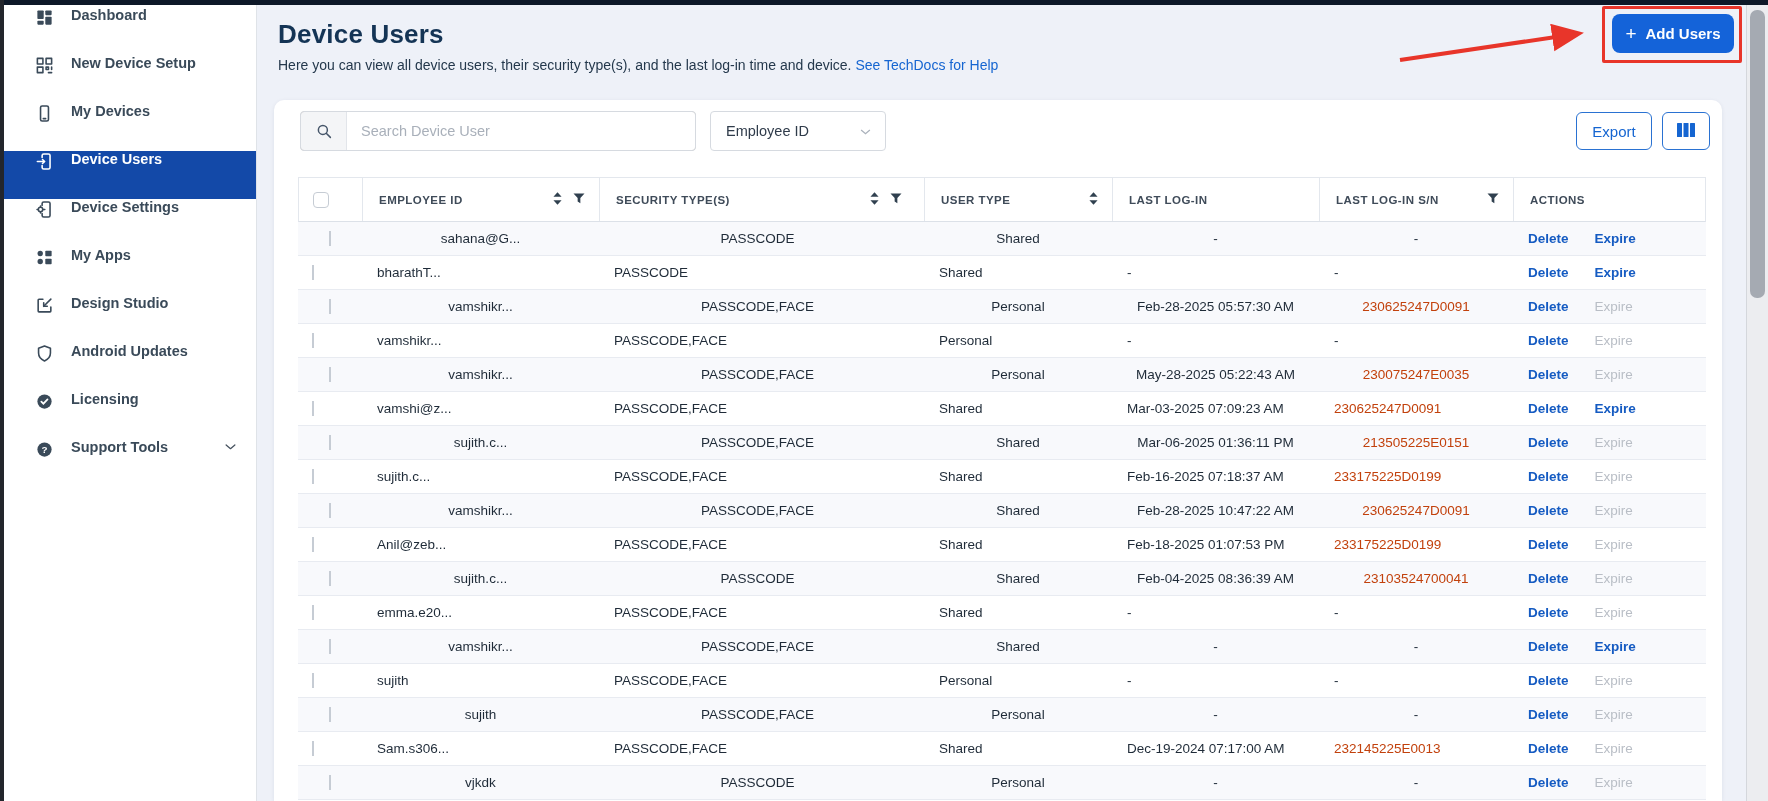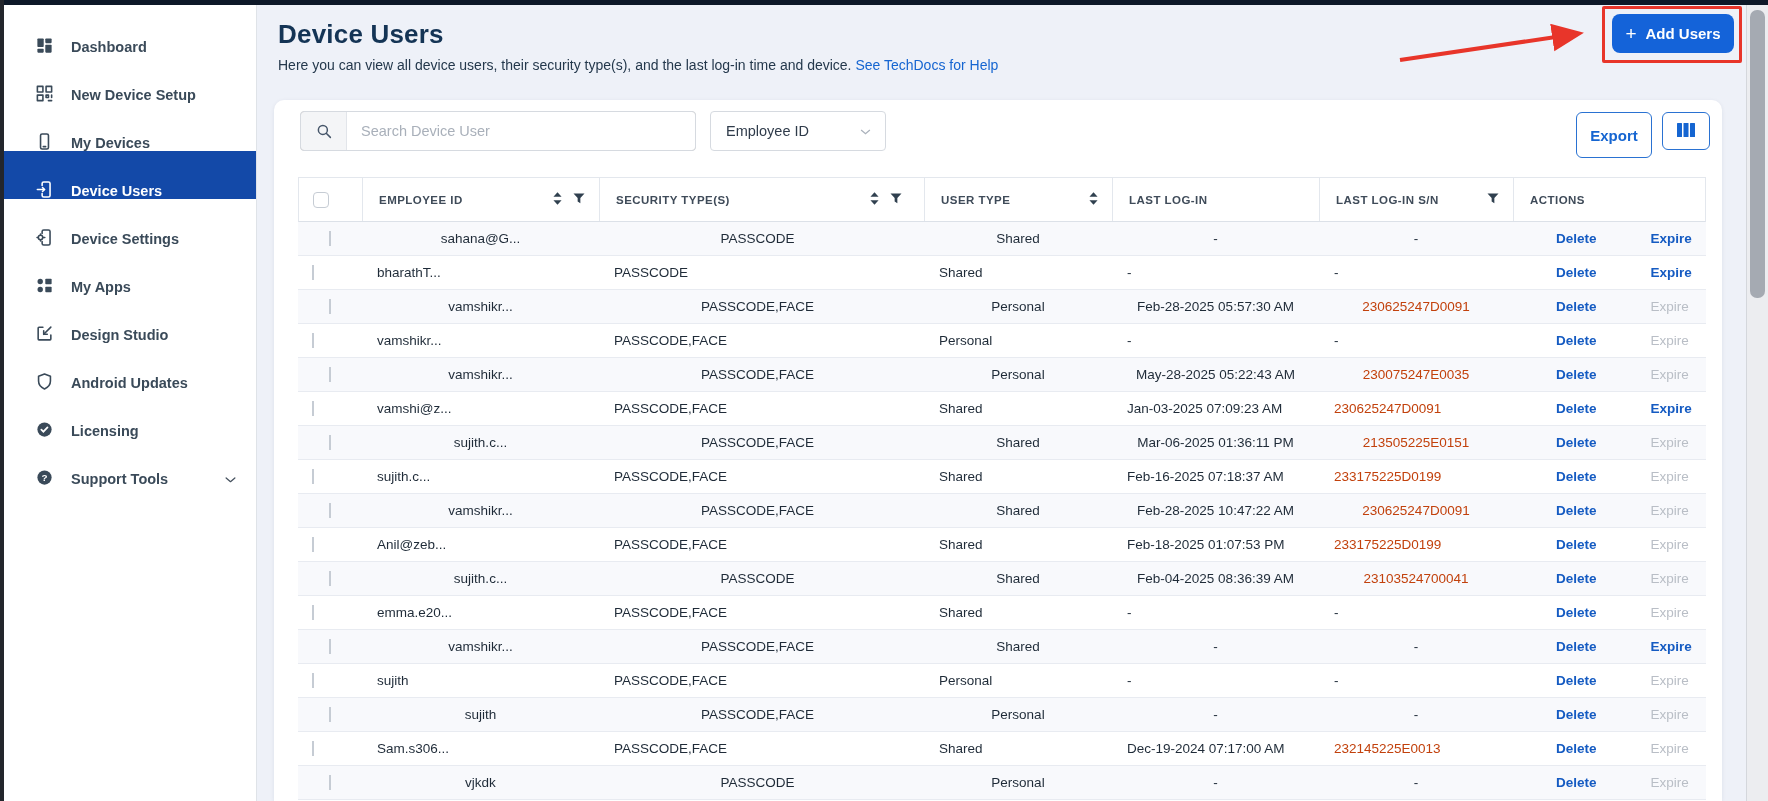--- a/index.html
+++ b/index.html
@@ -14,21 +14,21 @@
     -webkit-font-smoothing:antialiased;
   }
   
   .topbar{position:absolute; left:0; top:0; width:100%; height:5px; background:#0d1828; z-index:40;}
   .leftstrip{position:absolute; left:0; top:0; width:4px; height:100%; background:#23262c; z-index:41;}
   .vscroll{position:absolute; right:0; top:5px; bottom:0; width:22px; background:#ecedf0; border-left:1px solid #d4d7dc; z-index:39;}
   .vscroll .thumb{position:absolute; left:3px; top:5px; width:15px; height:288px; background:#a5aab2; border-radius:7px;}
 
   
   .sidebar{position:absolute; left:4px; top:5px; width:253px; bottom:0; background:#fff; border-right:1px solid #dfe3e8; z-index:2; padding-top:2px;}
-  .side-item{height:48px; display:flex; align-items:flex-end; gap:17px; padding:0 18px 0 30px; color:#3a4a59; font-size:14.5px; font-weight:700; cursor:pointer; white-space:nowrap;}
+  .side-item{height:48px; display:flex; align-items:flex-start; gap:17px; padding:0 18px 0 30px; color:#3a4a59; font-size:14.5px; font-weight:700; cursor:pointer; white-space:nowrap;}
   .side-item .ic{display:flex; align-items:center; justify-content:center; width:20px; height:20px; flex:0 0 20px;}
   .side-item.active{background:var(--side-active); color:#fff;}
   .side-item .chev{margin-left:auto; color:#45515e; display:flex;}
 
   
   .main{position:absolute; left:258px; top:5px; right:0; bottom:0;}
   .page-title{position:absolute; left:20px; top:14px; font-size:26px; font-weight:700; color:#143455; letter-spacing:.2px;}
   .page-subtitle{position:absolute; left:20px; top:52px; font-size:14px; color:#24384c;}
   .page-subtitle .help{color:var(--link); cursor:pointer;}
 
@@ -41,21 +41,21 @@
   
   .card{position:absolute; left:16px; top:95px; width:1448px; bottom:0; background:#fff; border-radius:10px 10px 0 0; box-shadow:0 1px 4px rgba(18,38,63,.08);}
 
   .search-group{position:absolute; left:26px; top:11px; width:396px; height:40px; border:1px solid #d6dae0; border-radius:4px; display:flex; background:#a3a3a3; overflow:hidden;}
   .search-seg{width:46px; background:#f4f5f7; border-right:1px solid #e2e5ea; display:flex; align-items:center; justify-content:center; color:#46566a;}
   .search-group input{flex:1; border:none; outline:none; padding:0 14px; font-size:14.5px; color:#2c3947; font-family:inherit; background:#fff;}
   .search-group input::placeholder{color:#a9b0ba;}
   .type-select{position:absolute; left:436px; top:11px; width:176px; height:40px; border:1px solid #d6dae0; border-radius:4px; background:#fff; display:flex; align-items:center; padding:0 12px 0 15px; font-size:14.5px; color:#2f3b4a; cursor:pointer;}
   .type-select .chev{margin-left:auto; color:#aab1bb; display:flex;}
 
-  .btn-export{position:absolute; left:1302px; top:12px; width:76px; height:46px; background:#fff; border:1.5px solid #2a72d2; border-radius:6px; color:var(--link); font-size:15px; font-weight:700; cursor:pointer; font-family:inherit;}
+  .btn-export{position:absolute; left:1302px; top:12px; width:76px; height:38px; background:#fff; border:1.5px solid #2a72d2; border-radius:6px; color:var(--link); font-size:15px; font-weight:400; cursor:pointer; font-family:inherit;}
   .btn-cols{position:absolute; left:1388px; top:12px; width:48px; height:38px; background:#fff; border:1.5px solid #2a72d2; border-radius:6px; color:var(--link); display:flex; align-items:center; justify-content:center; cursor:pointer;}
 
   
   .table{position:absolute; left:24px; top:77px; width:1408px;}
   .thead{display:flex; height:45px; align-items:center; border:1px solid #e3e7ed; border-bottom:1px solid #dce1e8; color:#3f4b59;}
   .th{display:flex; align-items:center; height:100%; padding:0 14px 0 16px; font-size:11.5px; font-weight:700; letter-spacing:.04em;}
   .th + .th{border-left:1px solid #e3e7ed;}
   .th .hicons{margin-left:auto; display:flex; align-items:center; gap:11px; color:#30404f;}
   .tr{display:flex; height:34px; align-items:center; border-bottom:1px solid #e8ebf1; background:#fff;}
   .tr.odd{background:#f8f9fc;text-align:center;}
@@ -63,21 +63,21 @@
   .c0{width:63px; flex:0 0 63px;}
   .c1{width:237px; flex:0 0 237px;}
   .c2{width:317px; flex:0 0 317px;}
   .c3{width:188px; flex:0 0 188px;margin-left:8px;}
   .c4{width:207px; flex:0 0 207px;}
   .c5{width:194px; flex:0 0 194px;}
   .c6{width:202px; flex:0 0 202px;}
   .cbx{width:16px; height:16px; border:1.5px solid #c6ccd4; border-radius:4px; background:#fff; cursor:pointer; margin-left:-2px;}
   .sn-link{color:#c2410c; font-weight:400; cursor:pointer;}
   .act{display:flex; gap:26px;}
-  .lnk{color:#155bc2; font-weight:700; cursor:pointer;margin-left:28px;}
+  .lnk{color:#155bc2; font-weight:700; cursor:pointer;}
   .lnk.off{color:var(--disabled); font-weight:400; cursor:default;}
 </style>
 </head>
 <body>
 
 <div class="topbar"></div>
 <div class="leftstrip"></div>
 
 <nav class="sidebar">
   <div id="sidebar-nav">
@@ -338,21 +338,21 @@
             <div class="td c6 act">
               <span class="lnk">Delete</span>
               <span class="lnk off">Expire</span>
             </div>
           </div>
           <div class="tr">
             <div class="td c0"><span class="cbx"></span></div>
             <div class="td c1">vamshi@z...</div>
             <div class="td c2">PASSCODE,FACE</div>
             <div class="td c3">Shared</div>
-            <div class="td c4">Jan-03-2025 07:09:23 AM</div>
+            <div class="td c4">Mar-03-2025 07:09:23 AM</div>
             <div class="td c5"><span class="sn-link">230625247D0091</span></div>
             <div class="td c6 act">
               <span class="lnk">Delete</span>
               <span class="lnk">Expire</span>
             </div>
           </div>
           <div class="tr odd">
             <div class="td c0"><span class="cbx"></span></div>
             <div class="td c1">sujith.c...</div>
             <div class="td c2">PASSCODE,FACE</div>

